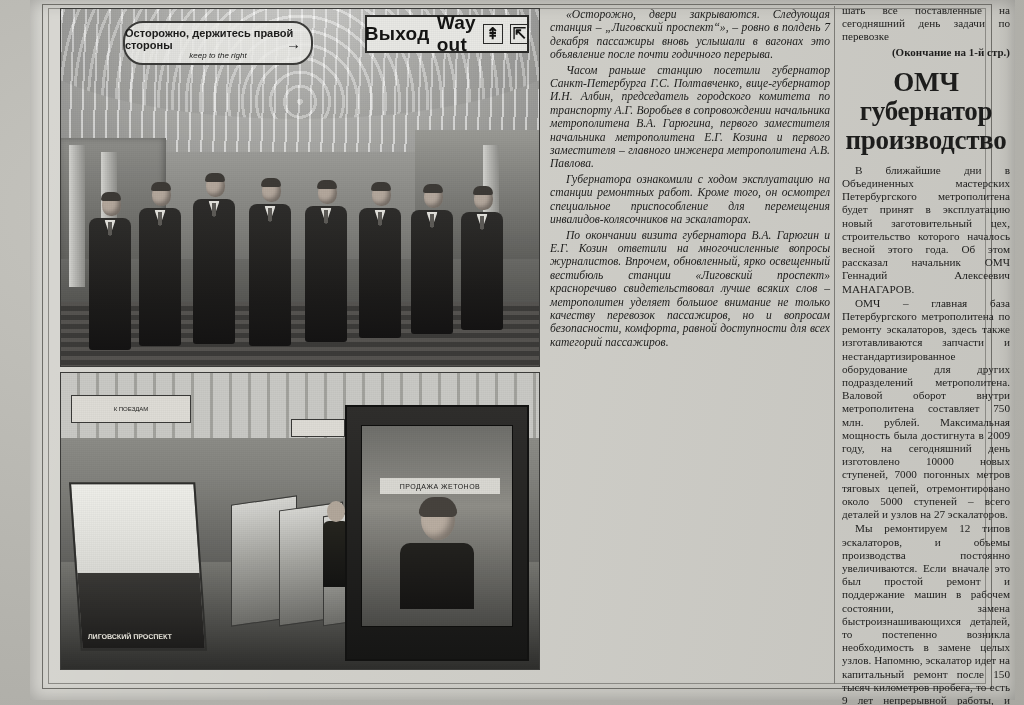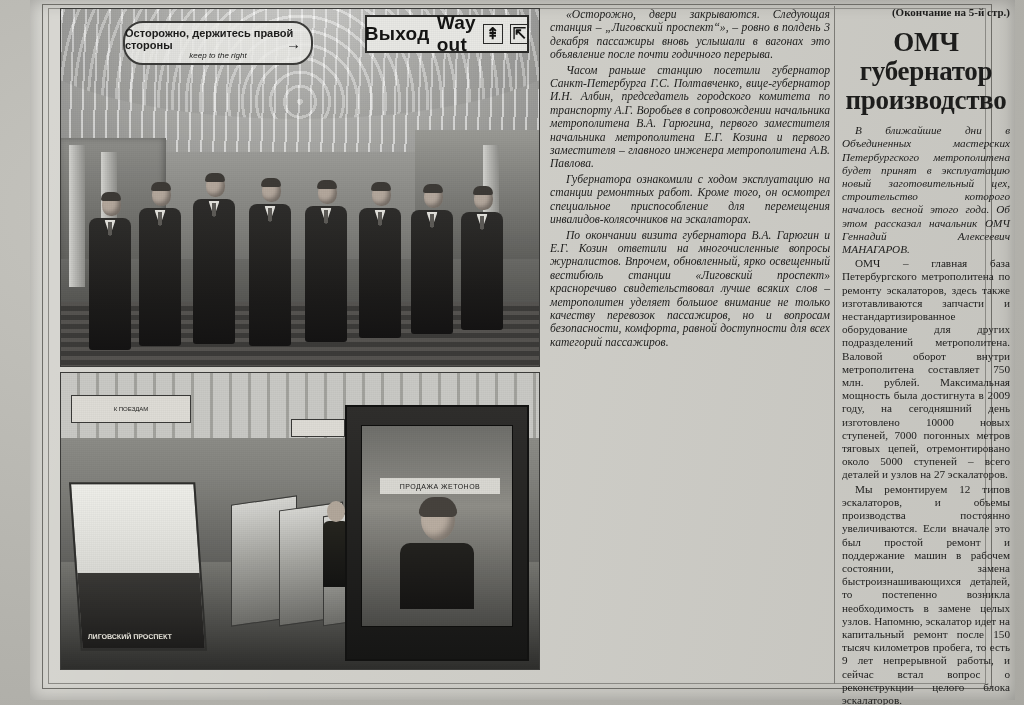--- a/index.html
+++ b/index.html
@@ -352,21 +352,21 @@
     margin: 9px 0 9px 0;
     letter-spacing: -0.3px;
   }
   .divider-v {
     position: absolute;
     top: 6px;
     width: 1px;
     height: 678px;
     background: #7c7b76;
   }
-  .italic-lead { font-style: italic; }
+  .italic-lead { }
   .grain {
     position: absolute;
     inset: 0;
     pointer-events: none;
     background-image:
       repeating-linear-gradient(0deg, rgba(0,0,0,0.020) 0 1px, rgba(255,255,255,0.012) 1px 2px),
       repeating-linear-gradient(90deg, rgba(0,0,0,0.014) 0 1px, rgba(255,255,255,0.010) 1px 2px);
     mix-blend-mode: multiply;
   }
 </style>
@@ -519,30 +519,31 @@
                 <span class="hair"></span>
               </div>
             <div class="body"></div>
           </div>
         </div>
       </div>
       <div class="grain"></div>
     </div>
 
     <div class="col-text" id="col-mid">
-      <p>«Осторожно, двери закрываются. Следующая станция – „Лиговский проспект“», – ровно в полдень 3 декабря пассажиры вновь услышали в вагонах это объявление после почти годичного перерыва.</p>
+      <p>«Осторожно, двери закрываются. Следующая станция – „Лиговский проспект“», – ровно в полдень 7 декабря пассажиры вновь услышали в вагонах это объявление после почти годичного перерыва.</p>
       <p>Часом раньше станцию посетили губернатор Санкт-Петербурга Г.С. Полтавченко, вице-губернатор И.Н. Албин, председатель городского комитета по транспорту А.Г. Воробьев в сопровождении начальника метрополитена В.А. Гарюгина, первого заместителя начальника метрополитена Е.Г. Козина и первого заместителя – главного инженера метрополитена А.В. Павлова.</p>
       <p>Губернатора ознакомили с ходом эксплуатацию на станции ремонтных работ. Кроме того, он осмотрел специальное приспособление для перемещения инвалидов-колясочников на эскалаторах.</p>
       <p>По окончании визита губернатора В.А. Гарюгин и Е.Г. Козин ответили на многочисленные вопросы журналистов. Впрочем, обновленный, ярко освещенный вестибюль станции «Лиговский проспект» красноречиво свидетельствовал лучше всяких слов – метрополитен уделяет большое внимание не только качеству перевозок пассажиров, но и вопросам безопасности, комфорта, равной доступности для всех категорий пассажиров.</p>
     </div>
 
     <div class="divider-v" style="left:804px;"></div>
 
     <div class="col-text" id="col-right">
-      <p class="cont-note">(Окончание на 5-й стр.)</p>
+      <p style="text-indent:0">шать все поставленные на сегодняшний день задачи по перевозке</p>
+      <p class="cont-note">(Окончание на 1-й стр.)</p>
       <div class="headline">ОМЧ губернатор производство</div>
       <p class="italic-lead">В ближайшие дни в Объединенных мастерских Петербургского метрополитена будет принят в эксплуатацию новый заготовительный цех, строительство которого началось весной этого года. Об этом рассказал начальник ОМЧ Геннадий Алексеевич МАНАГАРОВ.</p>
       <p>ОМЧ – главная база Петербургского метрополитена по ремонту эскалаторов, здесь также изготавливаются запчасти и нестандартизированное оборудование для других подразделений метрополитена. Валовой оборот внутри метрополитена составляет 750 млн. рублей. Максимальная мощность была достигнута в 2009 году, на сегодняшний день изготовлено 10000 новых ступеней, 7000 погонных метров тяговых цепей, отремонтировано около 5000 ступеней – всего деталей и узлов на 27 эскалаторов.</p>
       <p>Мы ремонтируем 12 типов эскалаторов, и объемы производства постоянно увеличиваются. Если вначале это был простой ремонт и поддержание машин в рабочем состоянии, замена быстроизнашивающихся деталей, то постепенно возникла необходимость в замене целых узлов. Напомню, эскалатор идет на капитальный ремонт после 150 тысяч километров пробега, то есть 9 лет непрерывной работы, и сейчас встал вопрос о реконструкции целого блока эскалаторов.</p>
 
     </div>
 
   </div>
 </div>
 

